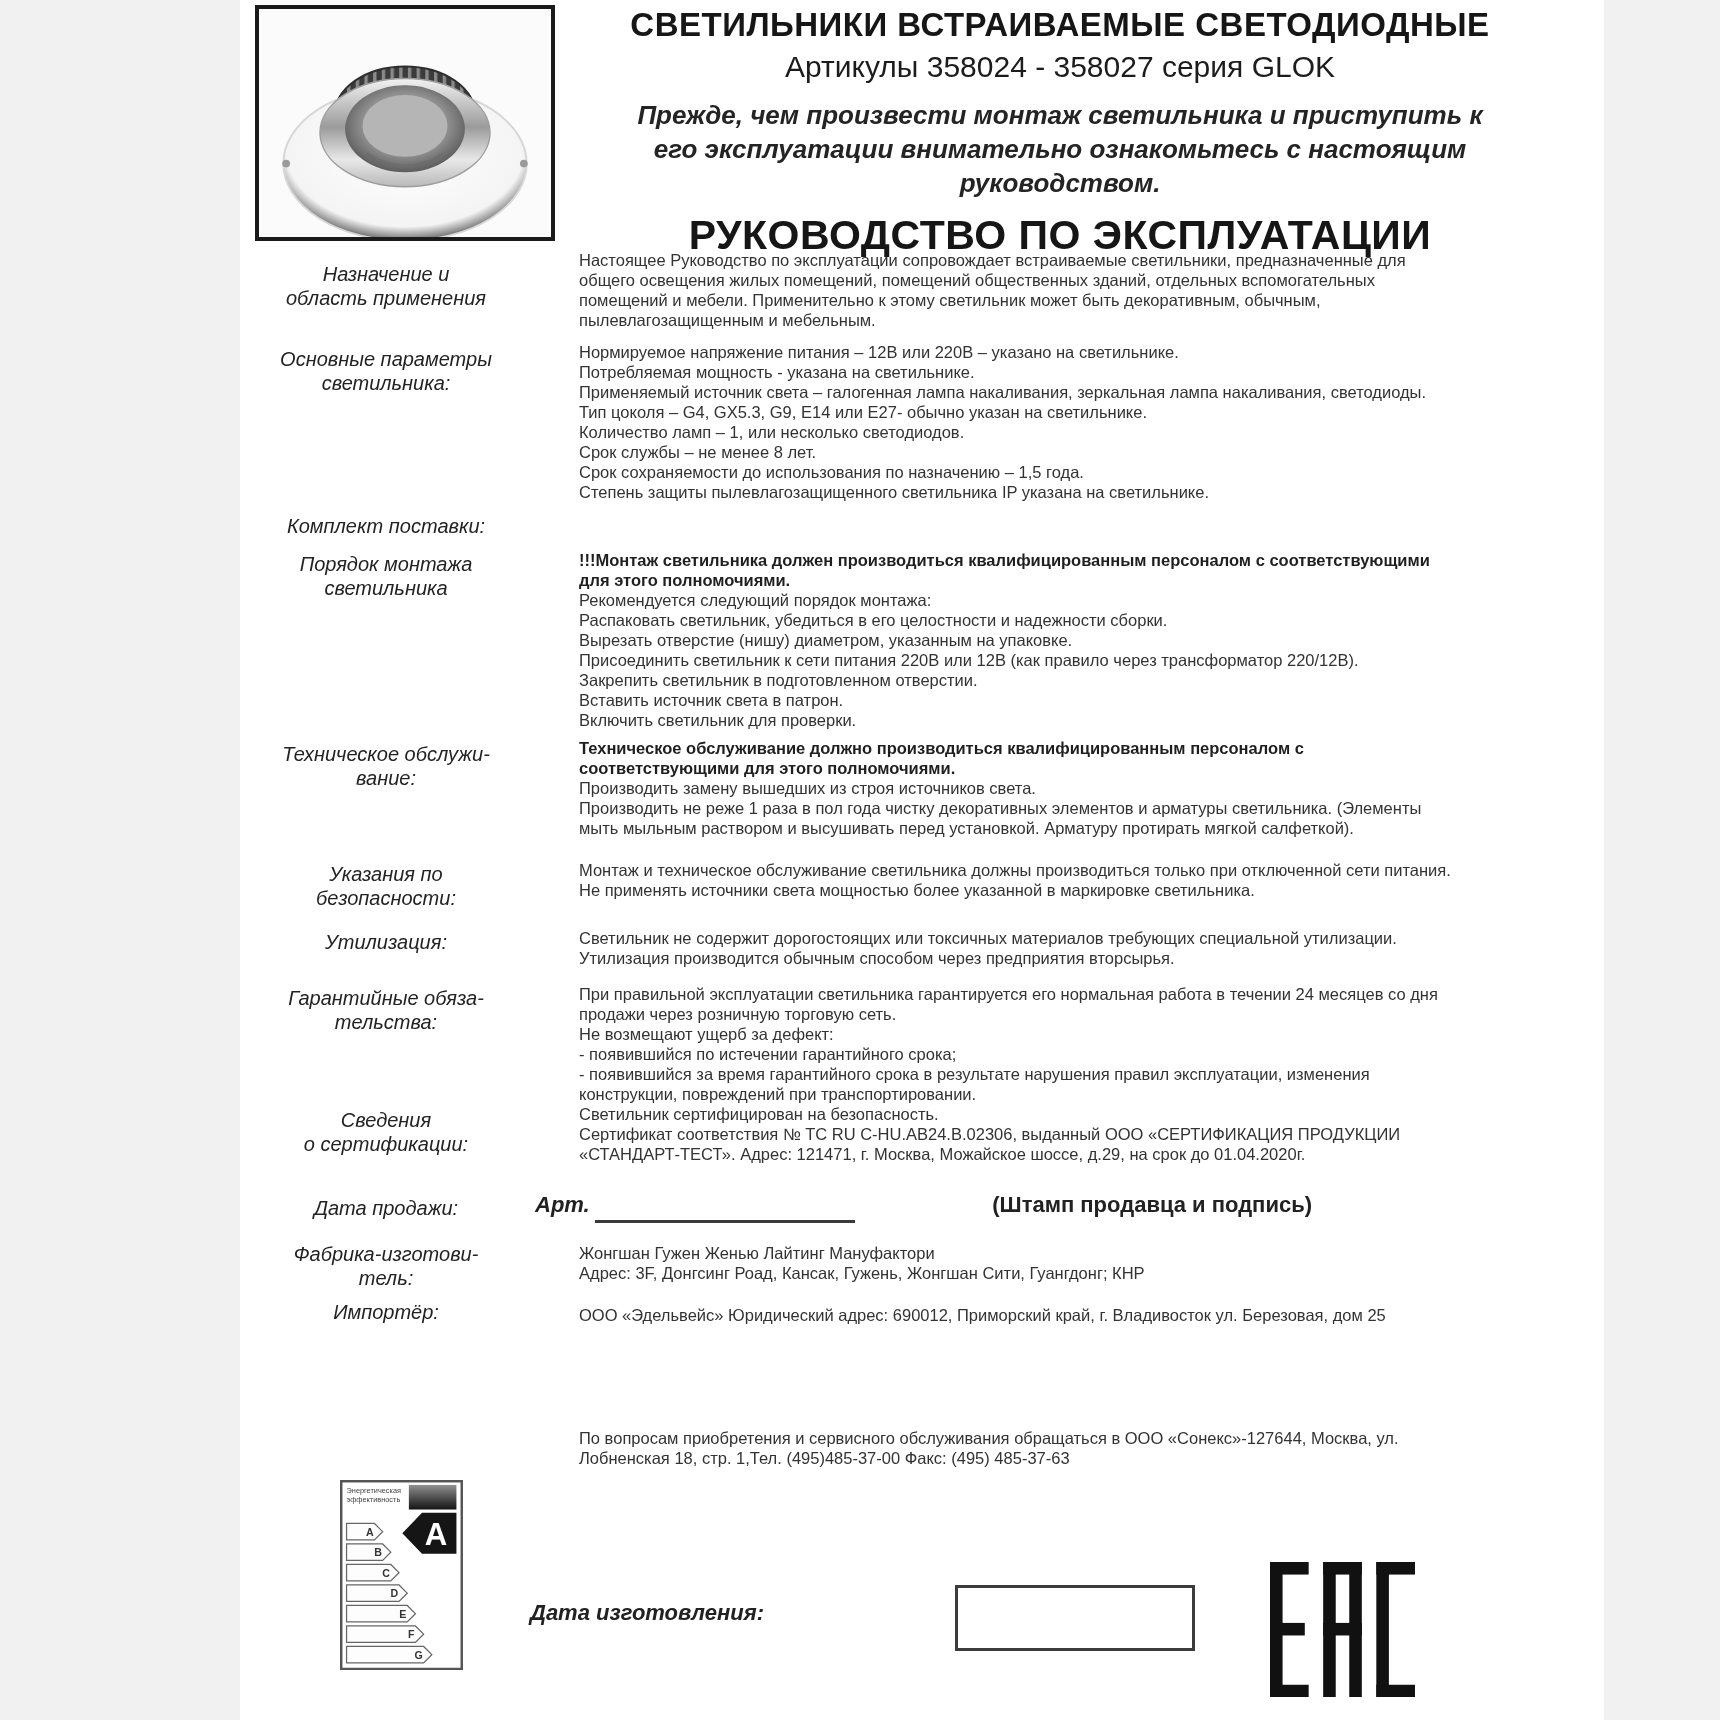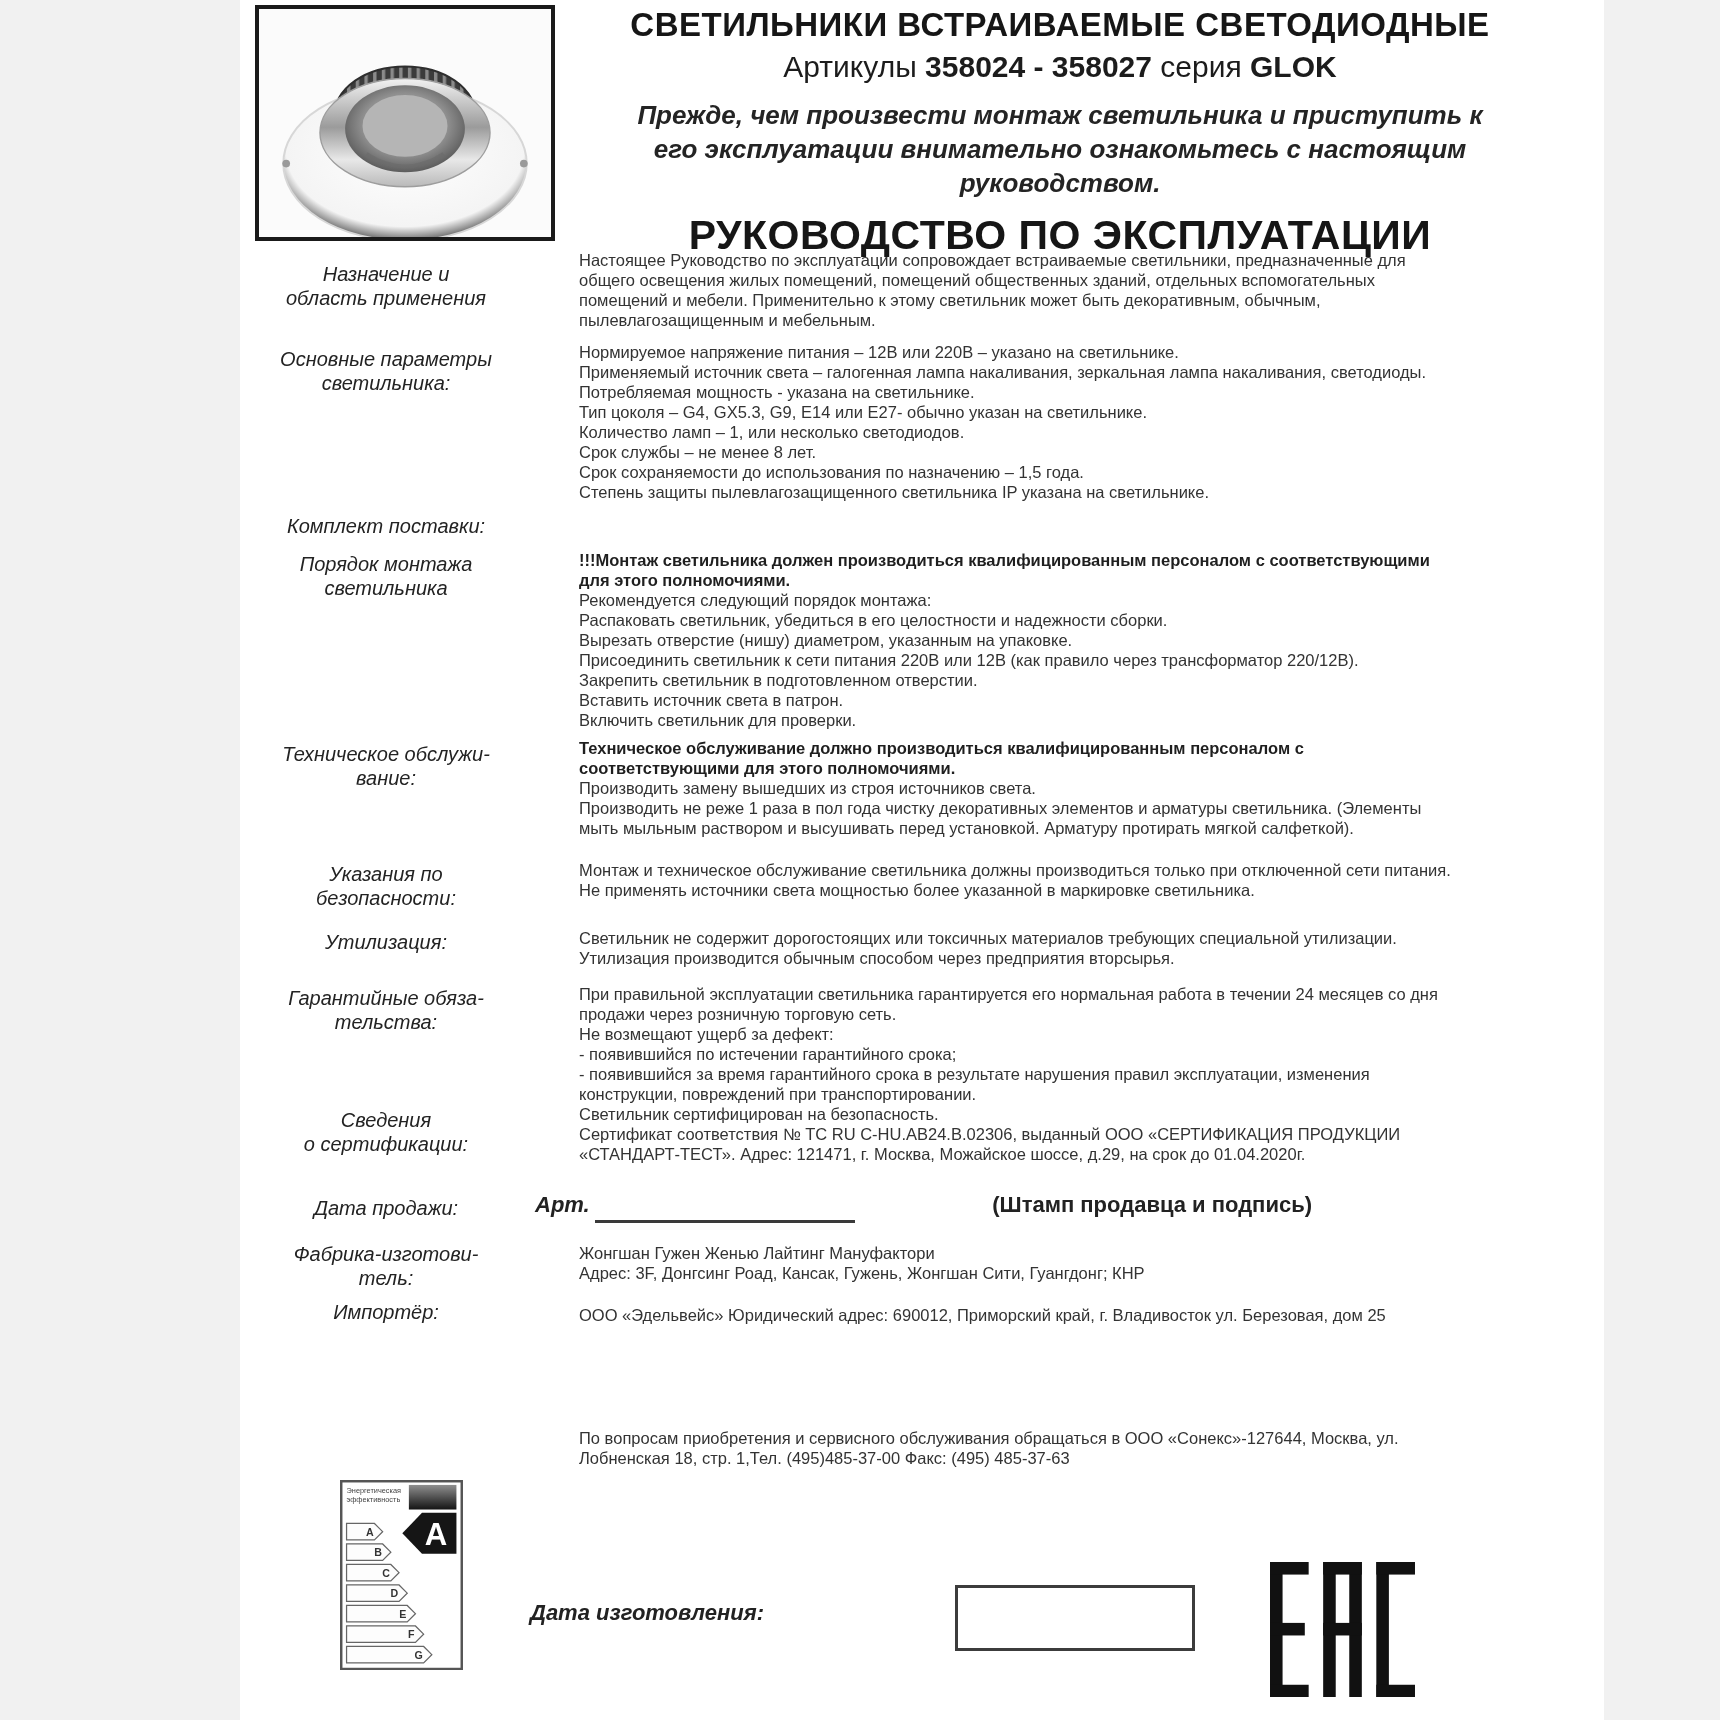--- a/index.html
+++ b/index.html
@@ -3,21 +3,21 @@
 <meta charset="utf-8">
 <style>
   html,body{margin:0;padding:0;}
   body{width:1720px;height:1720px;background:#f1f1f1;font-family:"Liberation Sans",sans-serif;color:#222;overflow:hidden;}
   .doc{position:absolute;left:240px;top:0;width:1320px;height:1720px;background:#ffffff;overflow:hidden;padding-left:44px;}
   .photo-frame{position:absolute;left:15px;top:5px;width:300px;height:236px;border:4px solid #1a1a1a;background:#fdfdfd;box-sizing:border-box;}
   .photo-frame svg{display:block;width:100%;height:100%;}
   .header{position:absolute;left:330px;top:6px;width:980px;text-align:center;}
   .title1{font-size:33px;font-weight:bold;color:#161616;letter-spacing:.5px;}
   .title2{font-size:30px;margin-top:6px;color:#1c1c1c;}
-  .title2 .bnum{font-weight:bold;}
+  .title2 .bnum{font-weight:normal;}
   .intro{margin:14px auto 0;width:880px;font-size:26px;line-height:34px;font-style:italic;font-weight:bold;color:#242424;}
   .manual-h{margin-top:12px;font-size:41px;font-weight:bold;color:#161616;letter-spacing:.5px;}
   .label{position:absolute;left:0;width:292px;text-align:center;font-style:italic;font-size:20px;line-height:24px;white-space:pre-line;color:#232323;}
   .body{position:absolute;left:295px;width:880px;font-size:16.5px;line-height:20px;color:#333;margin-left:44px;}
   .body .b{font-weight:bold;color:#1f1f1f;}
   .art-label{position:absolute;left:295px;font-size:22px;font-style:italic;font-weight:bold;color:#222;}
   .art-line{position:absolute;height:0;border-bottom:3px solid #3a3a3a;}
   .stamp-note{position:absolute;font-size:22px;font-weight:600;color:#222;}
   .date-made{position:absolute;left:290px;top:1600px;font-size:22px;font-style:italic;font-weight:600;color:#222;}
   .made-box{position:absolute;left:715px;top:1585px;width:240px;height:66px;border:3px solid #3c3c3c;background:#fff;box-sizing:border-box;}
@@ -75,22 +75,22 @@
   <div class="label" style="top:262px">Назначение и
 область применения</div>
   <div class="body" style="top:250px">
     <div>Настоящее Руководство по эксплуатации сопровождает встраиваемые светильники, предназначенные для общего освещения жилых помещений, помещений общественных зданий, отдельных вспомогательных помещений и мебели. Применительно к этому светильник может быть декоративным, обычным, пылевлагозащищенным и мебельным.</div>
   </div>
 
   <div class="label" style="top:347px">Основные параметры
 светильника:</div>
   <div class="body" style="top:342px">
     <div>Нормируемое напряжение питания – 12В или 220В – указано на светильнике.</div>
+    <div>Потребляемая мощность - указана на светильнике.</div>
     <div>Применяемый источник света – галогенная лампа накаливания, зеркальная лампа накаливания, светодиоды.</div>
-    <div>Потребляемая мощность - указана на светильнике.</div>
     <div>Тип цоколя – G4, GX5.3, G9, E14 или E27- обычно указан на светильнике.</div>
     <div>Количество ламп – 1, или несколько светодиодов.</div>
     <div>Срок службы – не менее 8 лет.</div>
     <div>Срок сохраняемости до использования по назначению – 1,5 года.</div>
     <div>Степень защиты пылевлагозащищенного светильника IP указана на светильнике.</div>
   </div>
 
   <div class="label" style="top:514px">Комплект поставки:</div>
 
   <div class="label" style="top:552px">Порядок монтажа

